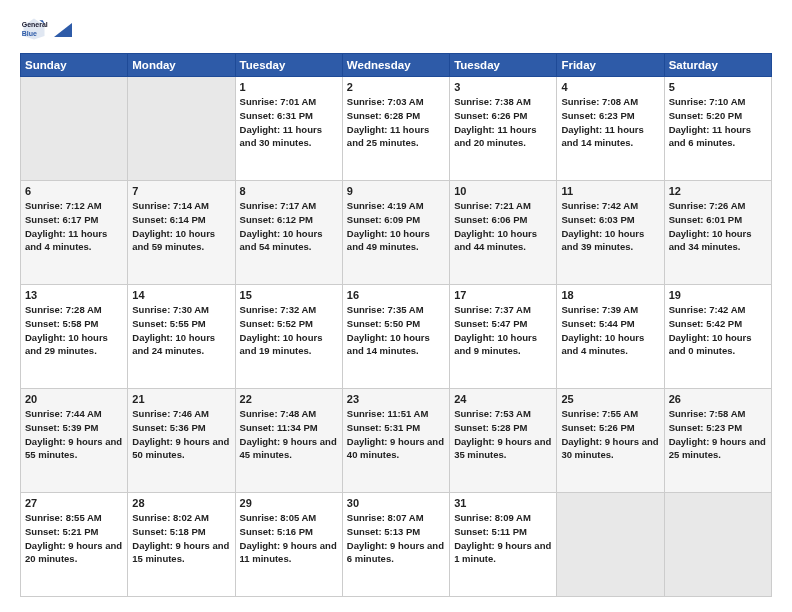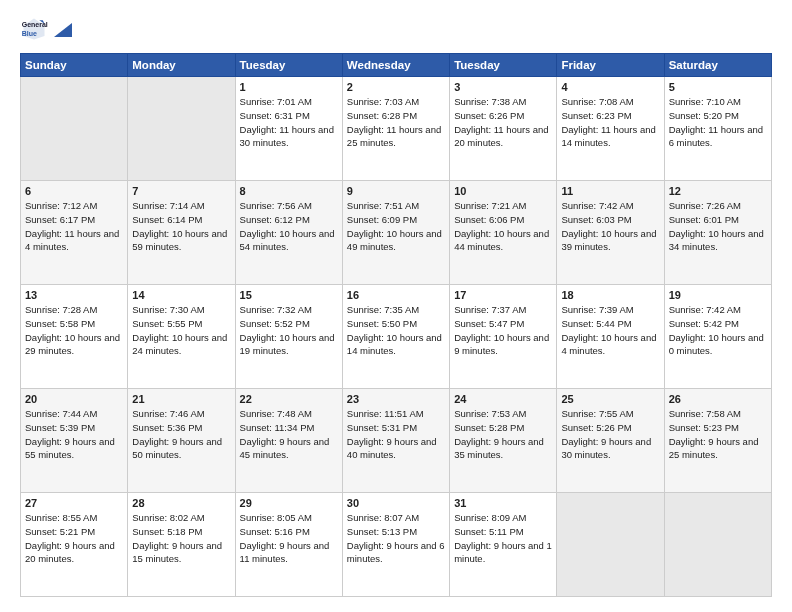--- a/index.html
+++ b/index.html
@@ -76,20 +76,21 @@
       background: #ffffff;
     }
     .day-num {
       font-size: 11px;
       font-weight: bold;
       display: block;
       margin-bottom: 2px;
     }
     .day-info {
       line-height: 1.45;
+      font-weight: bold;
     }
     .empty-cell {
       background: #e8e8e8 !important;
     }
   </style>
 </head>
 <body>
 
 <div class="page">
   <div class="header">
@@ -158,25 +159,25 @@
           <td>
             <span class="day-num">6</span>
             <div class="day-info"><span>Sunrise: 7:12 AM</span><br><span>Sunset: 6:17 PM</span><br><span>Daylight: 11 hours and 4 minutes.</span></div>
           </td>
           <td>
             <span class="day-num">7</span>
             <div class="day-info"><span>Sunrise: 7:14 AM</span><br><span>Sunset: 6:14 PM</span><br><span>Daylight: 10 hours and 59 minutes.</span></div>
           </td>
           <td>
             <span class="day-num">8</span>
-            <div class="day-info"><span>Sunrise: 7:56 AM</span><br><span>Sunset: 6:12 PM</span><br><span>Daylight: 10 hours and 54 minutes.</span></div>
+            <div class="day-info"><span>Sunrise: 7:17 AM</span><br><span>Sunset: 6:12 PM</span><br><span>Daylight: 10 hours and 54 minutes.</span></div>
           </td>
           <td>
             <span class="day-num">9</span>
-            <div class="day-info"><span>Sunrise: 7:51 AM</span><br><span>Sunset: 6:09 PM</span><br><span>Daylight: 10 hours and 49 minutes.</span></div>
+            <div class="day-info"><span>Sunrise: 4:19 AM</span><br><span>Sunset: 6:09 PM</span><br><span>Daylight: 10 hours and 49 minutes.</span></div>
           </td>
           <td>
             <span class="day-num">10</span>
             <div class="day-info"><span>Sunrise: 7:21 AM</span><br><span>Sunset: 6:06 PM</span><br><span>Daylight: 10 hours and 44 minutes.</span></div>
           </td>
           <td>
             <span class="day-num">11</span>
             <div class="day-info"><span>Sunrise: 7:42 AM</span><br><span>Sunset: 6:03 PM</span><br><span>Daylight: 10 hours and 39 minutes.</span></div>
           </td>
           <td>

